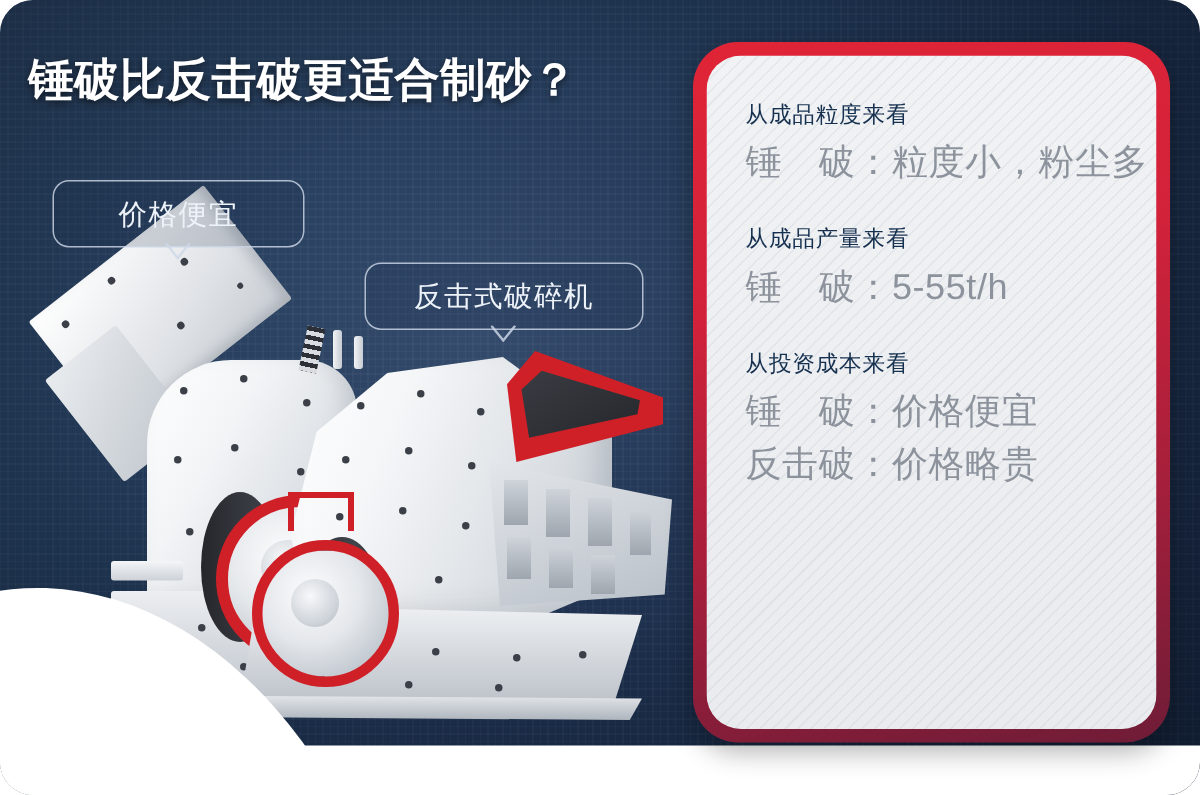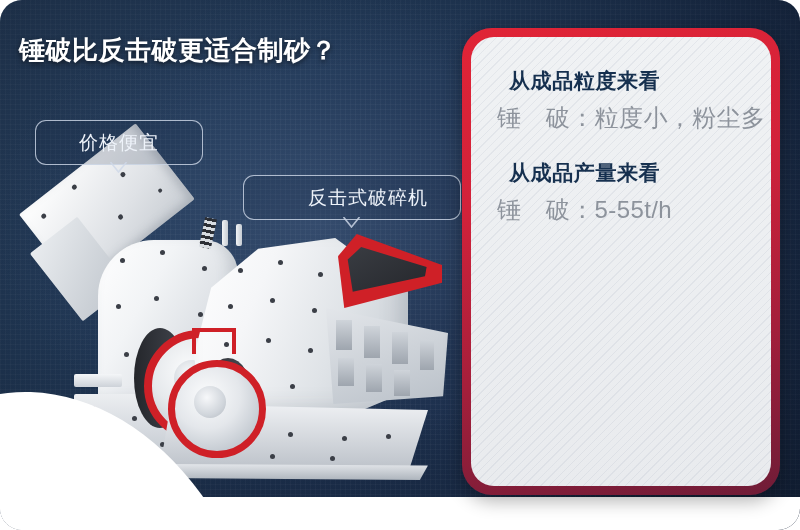--- a/index.html
+++ b/index.html
@@ -22,32 +22,32 @@
         background:radial-gradient(ellipse 620px 440px at 46% 46%, rgba(0,0,0,0) 40%, rgba(8,16,30,.55) 100%);}
 
   
   .sweep{position:absolute;left:-210px;top:392px;width:470px;height:330px;
          background:#ffffff;border-radius:50% 50% 0 0 / 100% 100% 0 0;
          transform:rotate(-6deg);}
   .sweep2{position:absolute;left:-60px;top:497px;width:900px;height:120px;background:#ffffff;}
 
   
   .title{position:absolute;left:19px;top:33px;width:430px;
-         color:#ffffff;font-size:26px;font-weight:bold;letter-spacing:.5px;
+         color:#ffffff;font-size:30px;font-weight:bold;letter-spacing:.5px;
          text-shadow:0 2px 5px rgba(0,0,0,.55);white-space:nowrap;}
 
   
   .bubble{position:absolute;border:1.6px solid rgba(206,216,232,.82);border-radius:11px;
           color:#eef3fa;font-size:19px;letter-spacing:1px;
           display:flex;align-items:center;justify-content:center;
           background:rgba(30,46,72,.18);}
   .bubble .tail{position:absolute;bottom:-9px;left:50%;margin-left:-9px;width:17px;height:11px;}
   .bubble .tail svg{display:block;}
   #b1{left:35px;top:120px;width:166px;height:43px;}
-  #b2{left:243px;top:175px;width:184px;height:43px;padding-left:32px;}
+  #b2{left:243px;top:175px;width:184px;height:43px;}
 
   
   .mach{position:absolute;}
   .m-body{position:absolute;}
   .plate{position:absolute;border-radius:2px;}
   .bolt{position:absolute;width:5px;height:5px;border-radius:50%;background:#3b3f47;}
   .bolt.s{width:4px;height:4px;}
 
   
   #hammer{left:22px;top:178px;width:240px;height:300px;}
@@ -113,21 +113,21 @@
          border-radius:30px;padding:9px;box-sizing:border-box;
          background:linear-gradient(168deg,#e02436 0%,#d2223a 34%,#a41f3b 68%,#6f1c37 100%);
          box-shadow:0 6px 18px rgba(0,0,0,.30);}
   .panel-inner{position:relative;width:100%;height:100%;border-radius:23px;
          background:
            repeating-linear-gradient(135deg, rgba(150,160,180,.14) 0 1px, rgba(0,0,0,0) 1px 6px),
            linear-gradient(180deg,#f0f2f4 0%,#e9ebee 100%);
          box-sizing:border-box;padding:30px 0 0 26px;overflow:hidden;}
 
   .sec{margin-bottom:24px;}
-  .sec h3{margin:0 0 6px 12px;font-size:21px;font-weight:bold;color:#16304f;letter-spacing:.6px;}
+  .sec h3{margin:0 0 6px 0;font-size:15px;font-weight:normal;color:#16304f;letter-spacing:.6px;}
   .sec p{margin:0 0 1px 0;font-size:24px;color:#8d939c;letter-spacing:.4px;line-height:1.42;white-space:pre;}
 </style>
 </head>
 <body>
 
 <div id="stage">
 
   <div class="card">
     <div class="grid"></div>
     <div class="vign"></div>
@@ -257,18 +257,23 @@
         <div class="sec">
           <h3>从成品粒度来看</h3>
           <p>锤　破：粒度小，粉尘多</p>
         </div>
 
         <div class="sec">
           <h3>从成品产量来看</h3>
           <p>锤　破：5-55t/h</p>
         </div>
 
+        <div class="sec">
+          <h3>从投资成本来看</h3>
+          <p>锤　破：价格便宜</p>
+          <p>反击破：价格略贵</p>
+        </div>
 
       </div>
     </div>
 
   </div>
 </div>
 
 </body></html>

